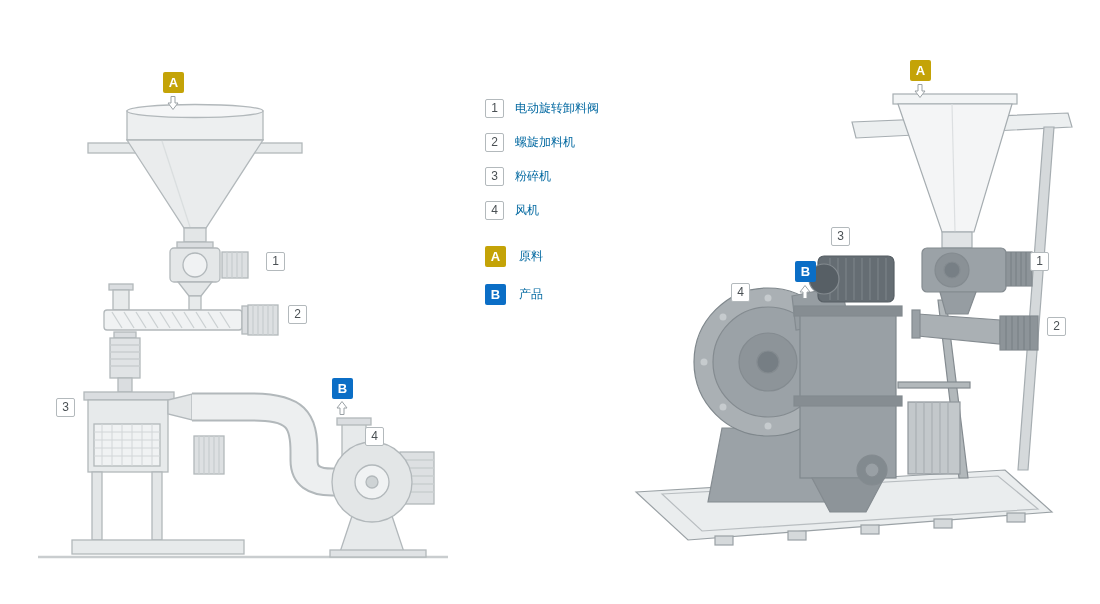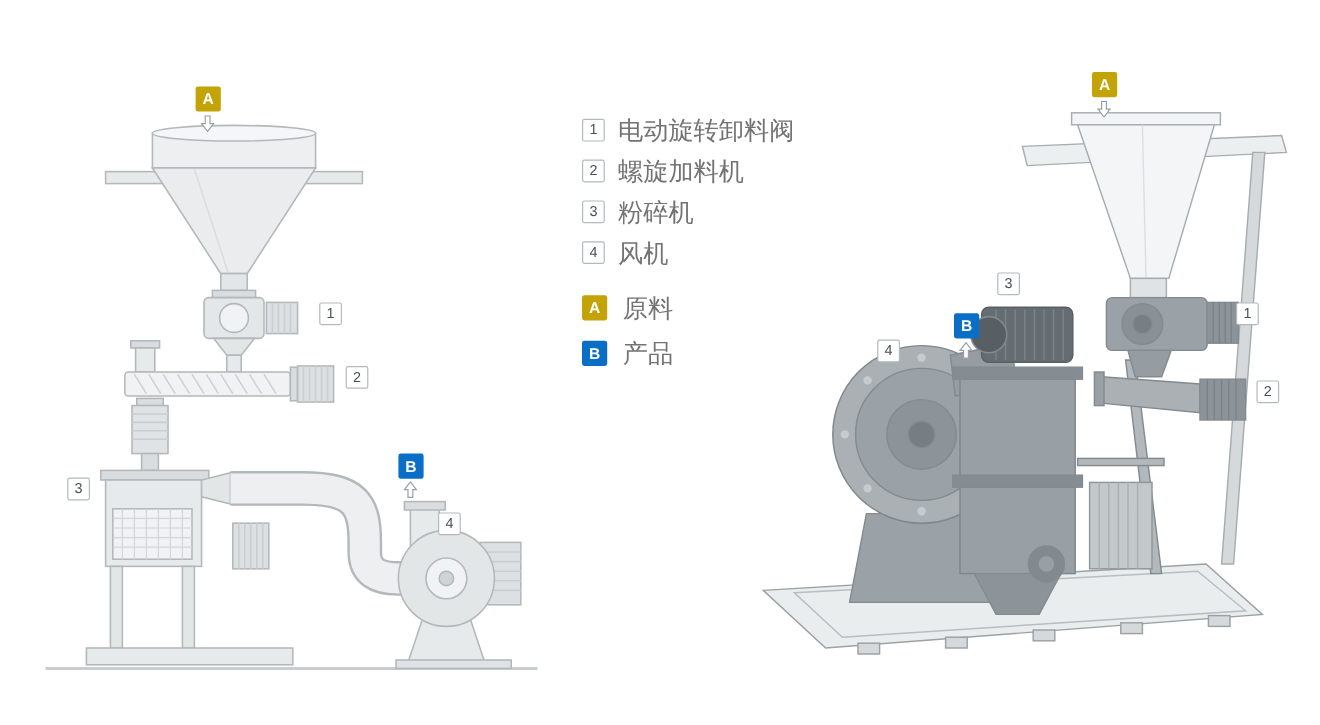--- a/index.html
+++ b/index.html
@@ -24,21 +24,21 @@
 
   
   .legend { position:absolute; left:485px; top:99px; }
   .legend-row { display:flex; align-items:center; height:19px; margin-bottom:15px; }
   .num-box {
     width:19px; height:19px; box-sizing:border-box; flex:0 0 19px;
     background:#ffffff; border:1px solid #b3b9bc; border-radius:2px;
     color:#4a5054; font-size:12px; line-height:17px; text-align:center;
     margin-right:11px;
   }
-  .legend-label { font-size:21px; color:#737373; white-space:nowrap; }
+  .legend-label { font-size:12px; color:#0369a1; white-space:nowrap; }
   .legend-flows { margin-top:26px; }
   .flow-row { display:flex; align-items:center; height:21px; margin-bottom:17px; }
   .flow-box {
     width:21px; height:21px; flex:0 0 21px; box-sizing:border-box;
     color:#ffffff; font-size:13px; font-weight:bold; line-height:21px;
     text-align:center; border-radius:2px; margin-right:13px;
   }
 </style>
 </head>
 <body>

